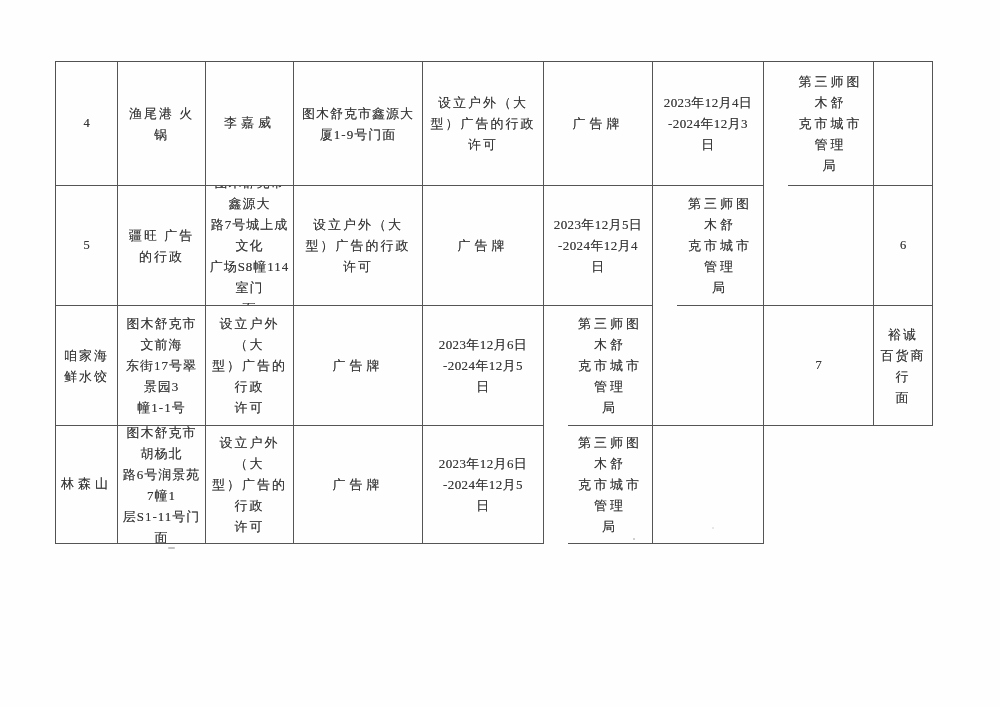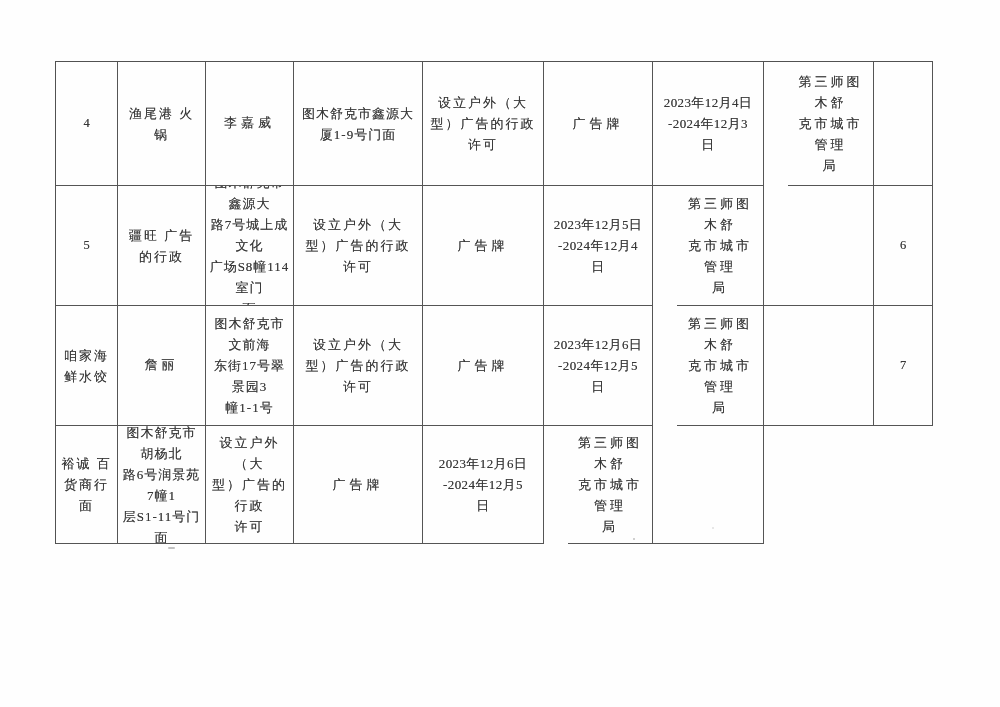--- a/index.html
+++ b/index.html
@@ -96,39 +96,39 @@
     <div class="cell c-date">2023年12月5日
 -2024年12月4
 日</div>
     <div class="cell c-auth">第三师图木舒
 克市城市管理
 局</div>
     <div class="cell c-remark"></div>
 
     <div class="cell c-no">6</div>
     <div class="cell c-biz">咱家海鲜水饺</div>
-    <div class="cell c-person">詹丽</div>
     <div class="cell c-addr">图木舒克市文前海
 东街17号翠景园3
 幢1-1号</div>
     <div class="cell c-permit">设立户外（大
 型）广告的行政
 许可</div>
     <div class="cell c-type">广告牌</div>
     <div class="cell c-date">2023年12月6日
 -2024年12月5
 日</div>
     <div class="cell c-auth">第三师图木舒
 克市城市管理
 局</div>
     <div class="cell c-remark"></div>
 
     <div class="cell c-no">7</div>
     <div class="cell c-biz">裕诚 百货商行
 面</div>
+    <div class="cell c-person">林森山</div>
     <div class="cell c-addr">图木舒克市胡杨北
 路6号润景苑7幢1
 层S1-11号门面</div>
     <div class="cell c-permit">设立户外（大
 型）广告的行政
 许可</div>
     <div class="cell c-type">广告牌</div>
     <div class="cell c-date">2023年12月6日
 -2024年12月5
 日</div>

